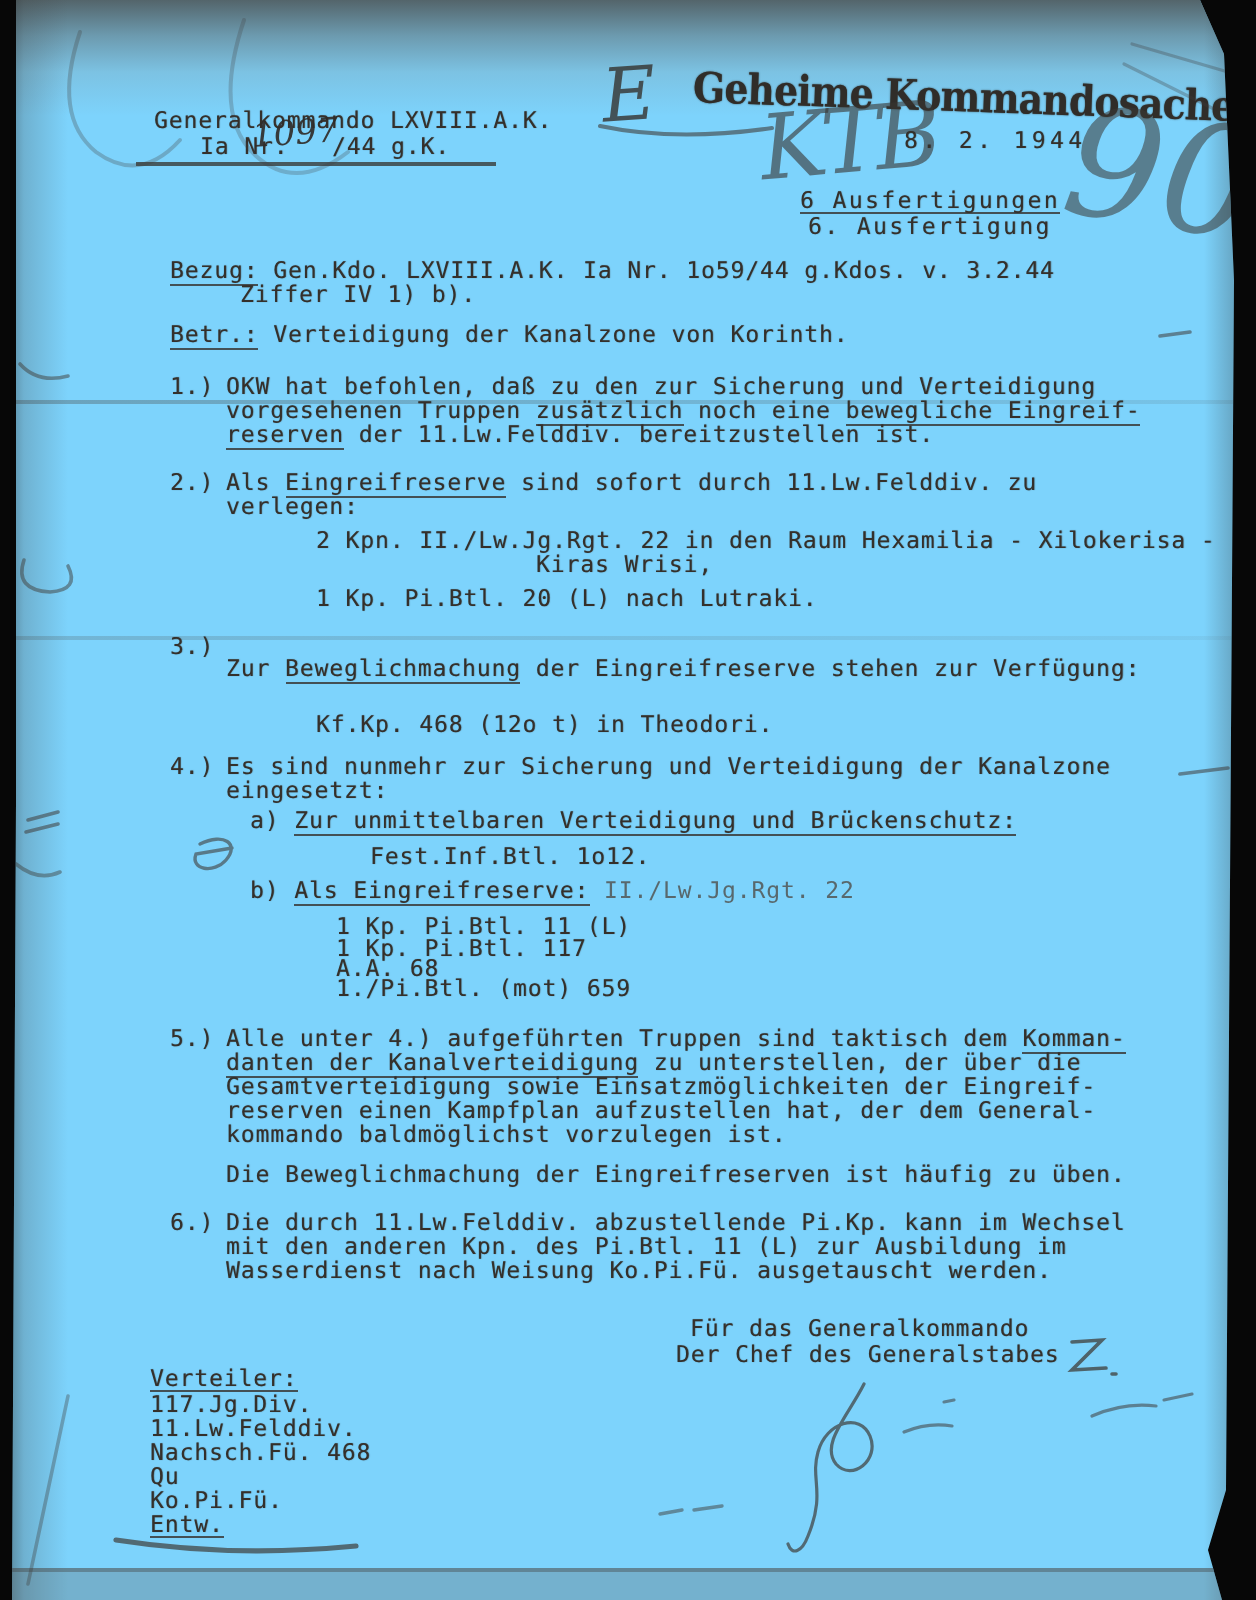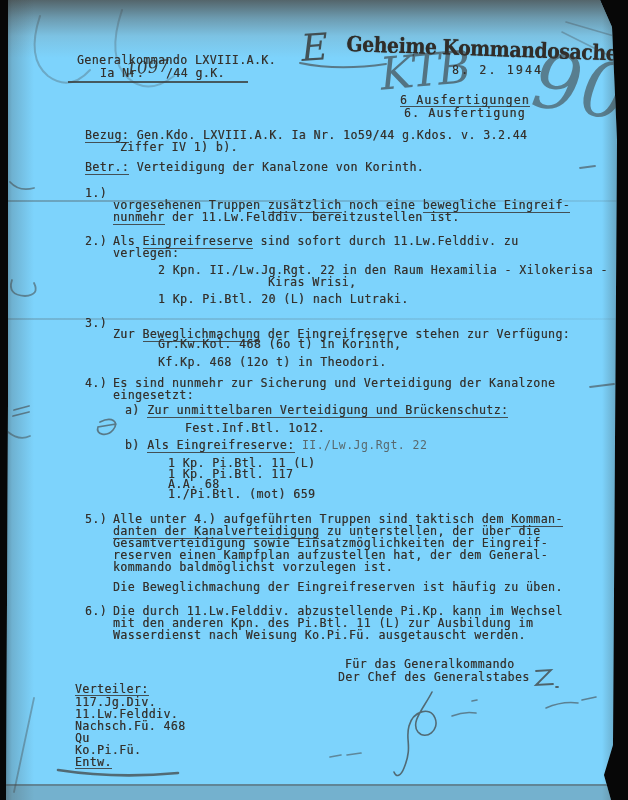--- a/index.html
+++ b/index.html
@@ -67,33 +67,33 @@
     <div class="t date" style="left:452px;top:64px;">8. 2. 1944</div>
     <div class="t wide u" style="left:400px;top:94px;">6 Ausfertigungen</div>
     <div class="t wide" style="left:404px;top:107px;">6. Ausfertigung</div>
     <div class="hw hw-90">90</div>
 
     <div class="t" style="left:85px;top:129px;"><span class="u">Bezug:</span><span> </span><span>Gen.Kdo. LXVIII.A.K. Ia Nr. 1o59/44 g.Kdos. v. 3.2.44</span></div>
     <div class="t" style="left:120px;top:141px;">Ziffer IV 1) b).</div>
     <div class="t" style="left:85px;top:161px;"><span class="u">Betr.:</span><span> </span><span>Verteidigung der Kanalzone von Korinth.</span></div>
 
     <div class="t" style="left:85px;top:187px;">1.)</div>
+    <div class="t" style="left:113px;top:187px;">OKW hat befohlen, daß zu den zur Sicherung und Verteidigung</div>
     <div class="t" style="left:113px;top:199px;"><span>vorgesehenen Truppen </span><span class="u">zusätzlich</span><span> noch eine </span><span class="u">bewegliche Eingreif-</span></div>
-    <div class="t" style="left:113px;top:211px;"><span class="u">nunmehr</span><span> der 11.Lw.Felddiv. bereitzustellen ist.</span></div>
+    <div class="t" style="left:113px;top:211px;"><span class="u">reserven</span><span> der 11.Lw.Felddiv. bereitzustellen ist.</span></div>
 
     <div class="t" style="left:85px;top:235px;">2.)</div>
     <div class="t" style="left:113px;top:235px;"><span>Als </span><span class="u">Eingreifreserve</span><span> sind sofort durch 11.Lw.Felddiv. zu</span></div>
     <div class="t" style="left:113px;top:247px;">verlegen:</div>
     <div class="t" style="left:158px;top:264px;">2 Kpn. II./Lw.Jg.Rgt. 22 in den Raum Hexamilia - Xilokerisa -</div>
     <div class="t" style="left:268px;top:276px;">Kiras Wrisi,</div>
     <div class="t" style="left:158px;top:293px;">1 Kp. Pi.Btl. 20 (L) nach Lutraki.</div>
 
     <div class="t" style="left:85px;top:317px;">3.)</div>
     <div class="t" style="left:113px;top:317px;margin-top:11px;"><span>Zur </span><span class="u">Beweglichmachung</span><span> der Eingreifreserve stehen zur Verfügung:</span></div>
-    <div class="t" style="left:158px;top:338px;">Gr.Kw.Kol. 468 (6o t) in Korinth,</div>
     <div class="t" style="left:158px;top:356px;">Kf.Kp. 468 (12o t) in Theodori.</div>
 
     <div class="t" style="left:85px;top:377px;">4.)</div>
     <div class="t" style="left:113px;top:377px;">Es sind nunmehr zur Sicherung und Verteidigung der Kanalzone</div>
     <div class="t" style="left:113px;top:389px;">eingesetzt:</div>
     <div class="t" style="left:125px;top:404px;"><span>a) </span><span class="u">Zur unmittelbaren Verteidigung und Brückenschutz:</span></div>
     <div class="t" style="left:185px;top:422px;">Fest.Inf.Btl. 1o12.</div>
     <div class="t" style="left:125px;top:439px;"><span>b) </span><span class="u">Als Eingreifreserve:</span><span class="faded"> II./Lw.Jg.Rgt. 22</span></div>
     <div class="t" style="left:168px;top:457px;">1 Kp. Pi.Btl. 11 (L)</div>
     <div class="t" style="left:168px;top:468px;">1 Kp. Pi.Btl. 117</div>

